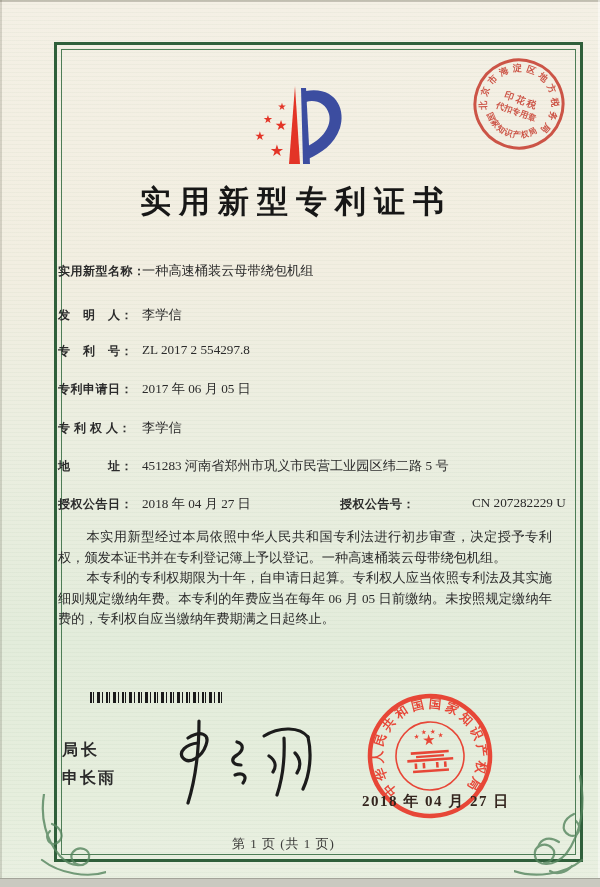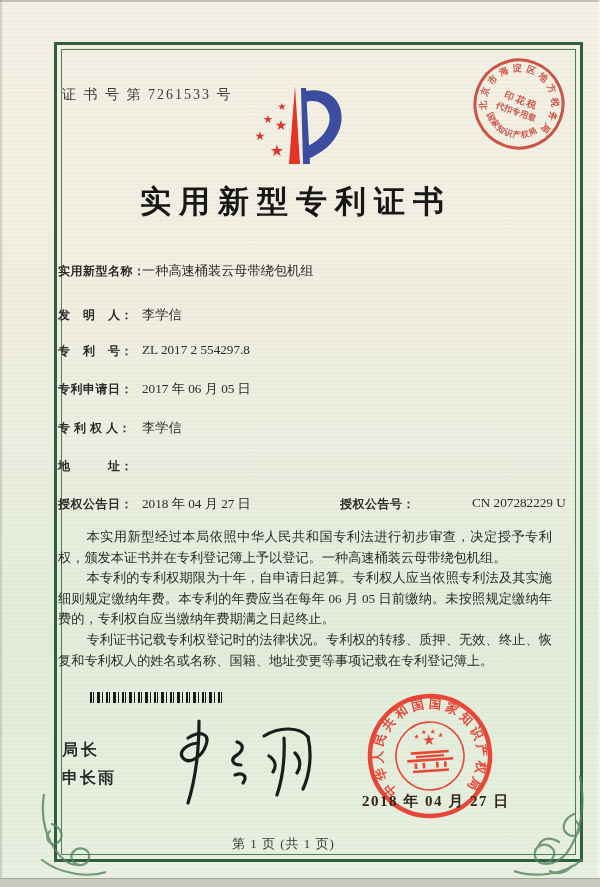--- a/index.html
+++ b/index.html
@@ -77,21 +77,20 @@
   </svg>
   <svg class="flourish bl" width="78" height="88" viewBox="0 0 78 88">
     <g fill="none" stroke="currentColor" stroke-width="2.2" stroke-linecap="round">
       <path d="M62,0 C66,24 60,46 46,62"></path>
       <path d="M46,62 C35,74 19,74 17,64 C15,55 27,51 33,58 C37,63 33,71 25,71"></path>
       <path d="M54,30 C44,34 41,44 49,49 C57,53 62,43 56,37"></path>
       <path d="M64,66 C46,80 18,84 0,78"></path>
     </g>
   </svg>
 
-  <div class="cert-no">证 书 号 第 7261533 号</div>
 
   <svg class="stamp" width="100" height="100" viewBox="-50 -50 100 100">
     <circle cx="0" cy="0" r="44" fill="none" stroke="currentColor" stroke-width="3"></circle>
     <g id="stamp-ring-top" fill="currentColor" font-weight="700">
         <text transform="translate(-30.60,12.36) rotate(-112.0)" text-anchor="middle" font-size="9">北</text>
         <text transform="translate(-33.00,-0.23) rotate(-89.6)" text-anchor="middle" font-size="9">京</text>
         <text transform="translate(-30.42,-12.79) rotate(-67.2)" text-anchor="middle" font-size="9">市</text>
         <text transform="translate(-23.25,-23.42) rotate(-44.8)" text-anchor="middle" font-size="9">海</text>
         <text transform="translate(-12.58,-30.51) rotate(-22.4)" text-anchor="middle" font-size="9">淀</text>
         <text transform="translate(0.00,-33.00) rotate(0.0)" text-anchor="middle" font-size="9">区</text>
@@ -144,32 +143,32 @@
   <div class="field-row" id="row4">
     <span class="fl">专利申请日：</span>
     <span class="fv">2017 年 06 月 05 日</span>
   </div>
   <div class="field-row" id="row5">
     <span class="fl">专 利 权 人：</span>
     <span class="fv">李学信</span>
   </div>
   <div class="field-row" id="row6">
     <span class="fl">地　　　址：</span>
+    <span class="fv">451283 河南省郑州市巩义市民营工业园区纬二路 5 号</span>
   </div>
   <div class="field-row" id="row7">
     <span class="fl">授权公告日：</span>
     <span class="fv">2018 年 04 月 27 日</span>
     <span class="fl2">授权公告号：</span>
     <span class="fv2">CN 207282229 U</span>
   </div>
 
   <div class="body-text">
     <p>本实用新型经过本局依照中华人民共和国专利法进行初步审查，决定授予专利权，颁发本证书并在专利登记簿上予以登记。一种高速桶装云母带绕包机组。</p>
     <p>本专利的专利权期限为十年，自申请日起算。专利权人应当依照专利法及其实施细则规定缴纳年费。本专利的年费应当在每年 06 月 05 日前缴纳。未按照规定缴纳年费的，专利权自应当缴纳年费期满之日起终止。</p>
-    <p>专利证书记载专利权登记时的法律状况。专利权的转移、质押、无效、终止、恢复和专利权人的姓名或名称、国籍、地址变更等事项记载在专利登记簿上。</p>
   </div>
 
   <div class="barcode"></div>
 
   <div class="signoff-title">局长</div>
   <div class="signoff-name">申长雨</div>
 
   <svg class="signature" width="162" height="94" viewBox="0 0 162 94">
     <g fill="none" stroke="#1c1c1c" stroke-width="3.2" stroke-linecap="round" stroke-linejoin="round">
       <path d="M30,24 C43,16 52,20 48,31 C44,43 31,51 25,44 C20,38 28,30 40,29"></path>

